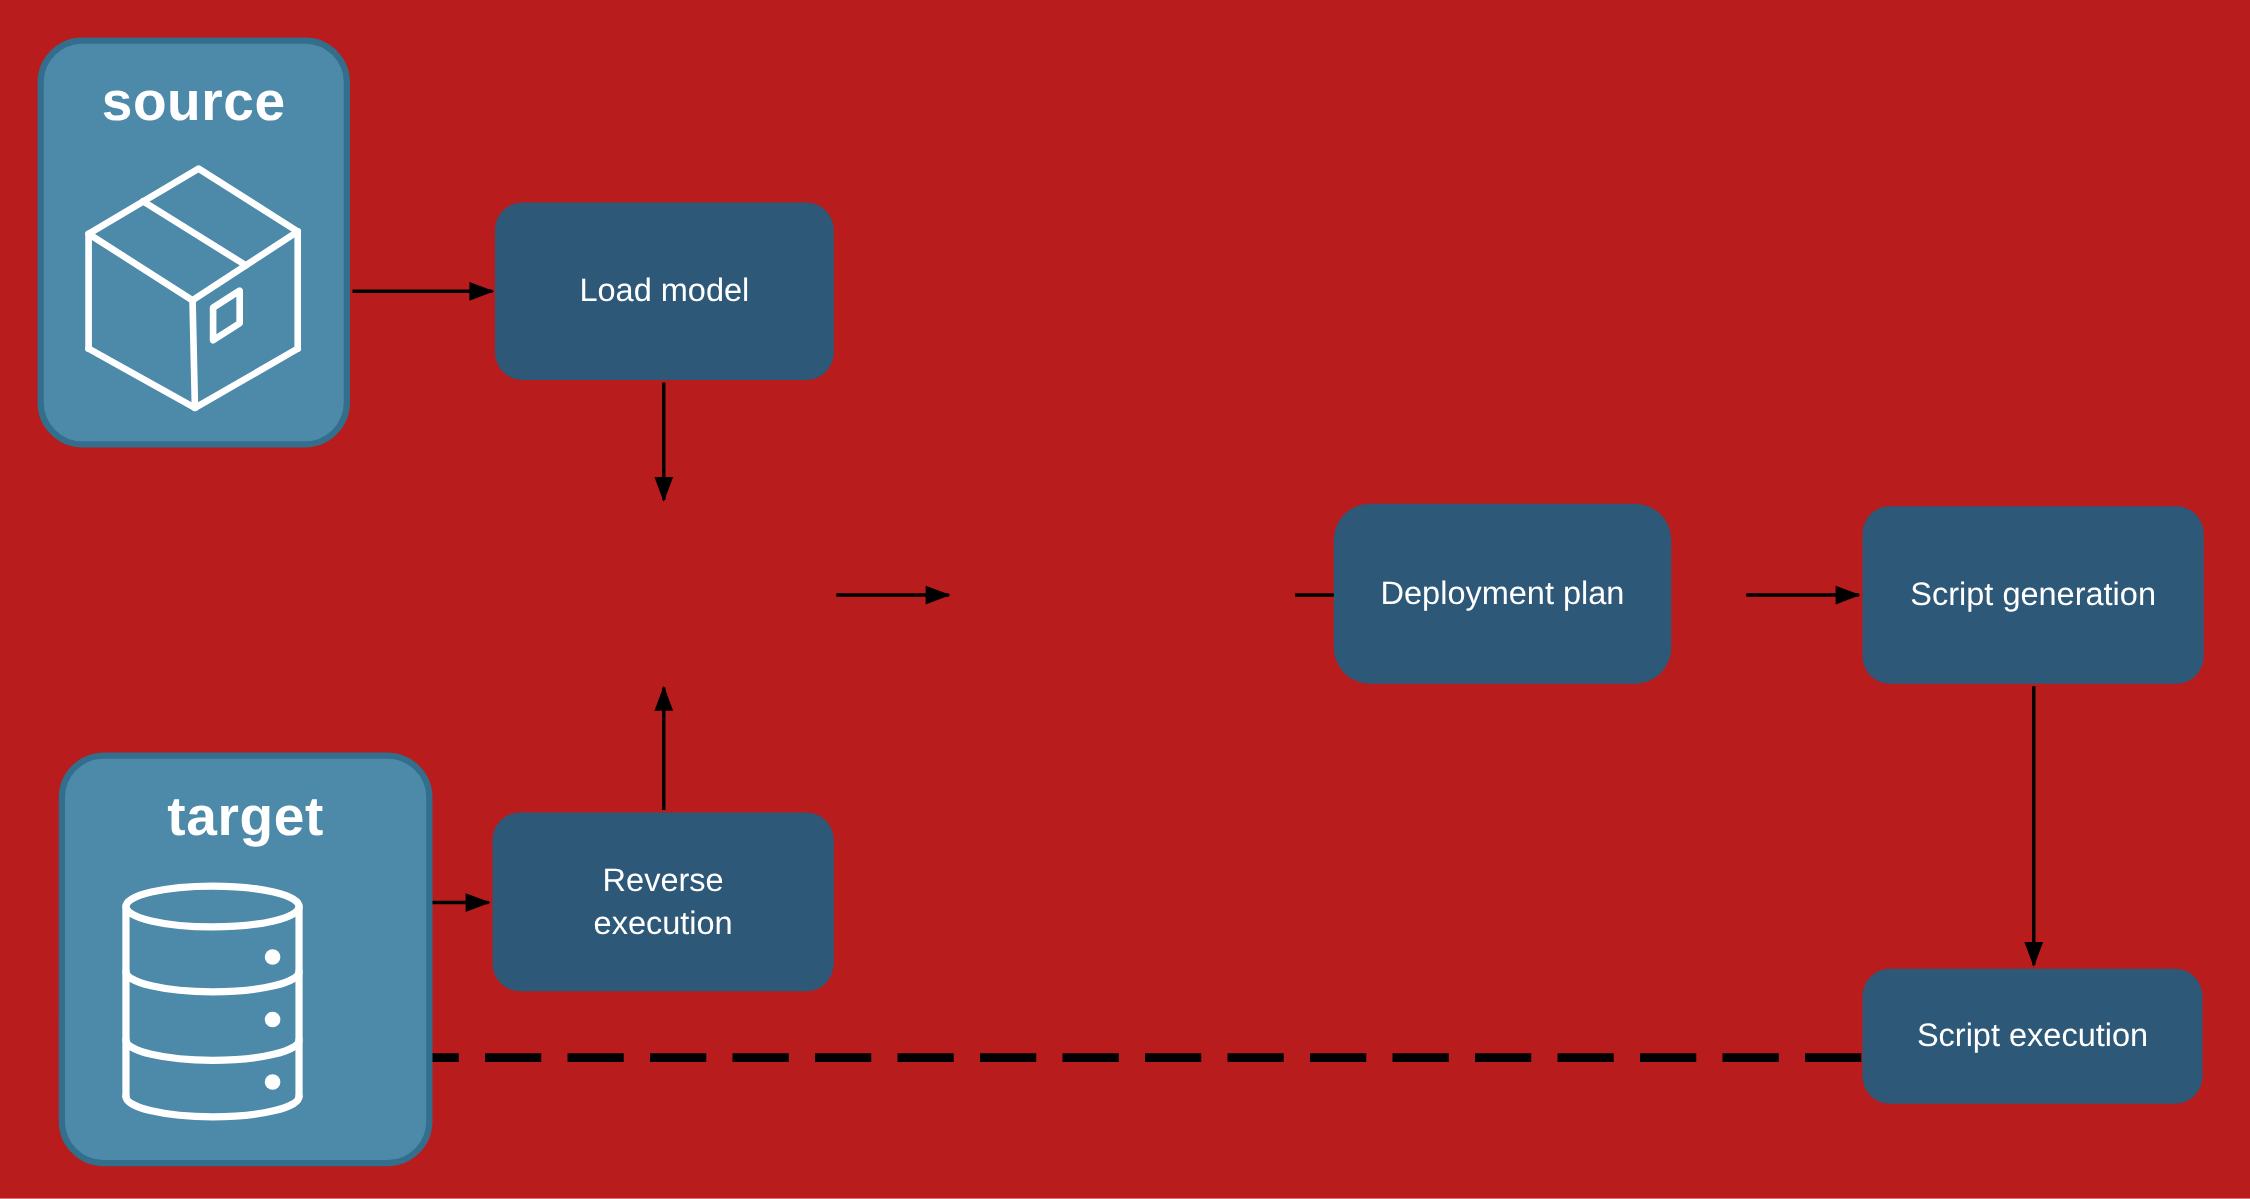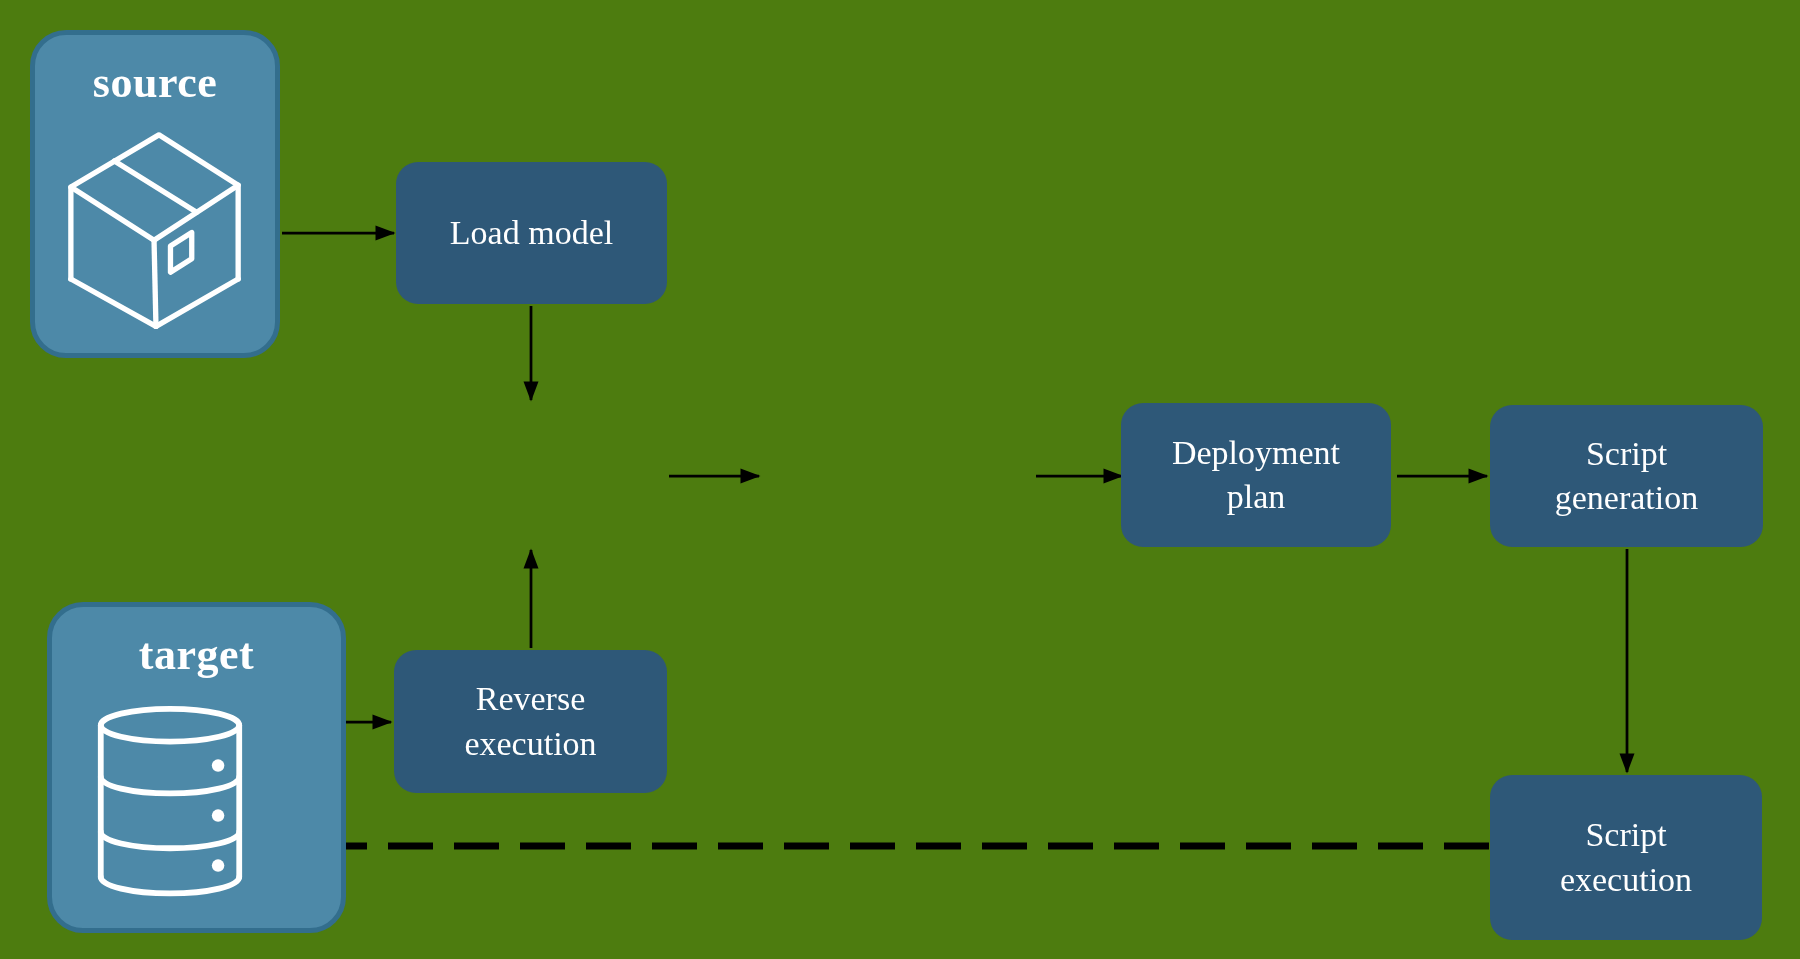--- a/index.html
+++ b/index.html
@@ -9,22 +9,22 @@
     --label-text: #ffffff;
     --icon-stroke: #ffffff;
     --arrow: #000000;
   }
   * { margin: 0; padding: 0; box-sizing: border-box; }
   html, body { background: #ffffff; }
   .canvas {
     position: relative;
     width: 1800px;
     height: 959px;
-    background: #4d7c0f;
-    font-family: Liberation Serif, serif;
+    background: #b91c1c;
+    font-family: Liberation Sans, sans-serif;
     overflow: hidden;
   }
   .edges-layer {
     position: absolute;
     left: 0; top: 0;
     width: 1800px; height: 959px;
     z-index: 1;
   }
   .edge {
     stroke: var(--arrow);
@@ -71,31 +71,31 @@
     background: var(--node-fill);
     border-radius: 22px;
     display: flex;
     align-items: center;
     justify-content: center;
     text-align: center;
     z-index: 2;
   }
   .node-label {
     max-width: 205px;
-    font-size: 34px;
+    font-size: 26px;
     line-height: 1.3;
     color: var(--label-text);
   }
   #node-load-model        { left: 396px;  top: 162px; width: 271px; height: 142px; }
   #node-model-comparison  { left: 396px;  top: 403px; width: 271px; height: 144px; }
   #node-model-differences { left: 762px;  top: 403px; width: 272px; height: 144px; }
-  #node-deployment-plan   { left: 1121px; top: 403px; width: 270px; height: 144px; }
+  #node-deployment-plan   { left: 1067px; top: 403px; width: 270px; height: 144px; border-radius: 29px; }
   #node-script-generation { left: 1490px; top: 405px; width: 273px; height: 142px; text-align: center; }
   #node-reverse-engineer  { left: 394px;  top: 650px; width: 273px; height: 143px; }
-  #node-script-execution  { left: 1490px; top: 775px; width: 272px; height: 165px; align-items: center; }
+  #node-script-execution  { left: 1490px; top: 775px; width: 272px; height: 108px; align-items: center; }
 </style>
 </head>
 <body style="background: rgb(255, 255, 255);">
 
 <div class="canvas">
 
   <svg class="edges-layer" viewBox="0 0 1800 959" xmlns="http://www.w3.org/2000/svg">
     <defs>
       <marker id="ah" markerUnits="userSpaceOnUse" markerWidth="21" markerHeight="16" refX="19" refY="8" orient="auto">
         <path class="arrow-head" d="M0.5,0.5 L20.5,8 L0.5,15.5 z"></path>

